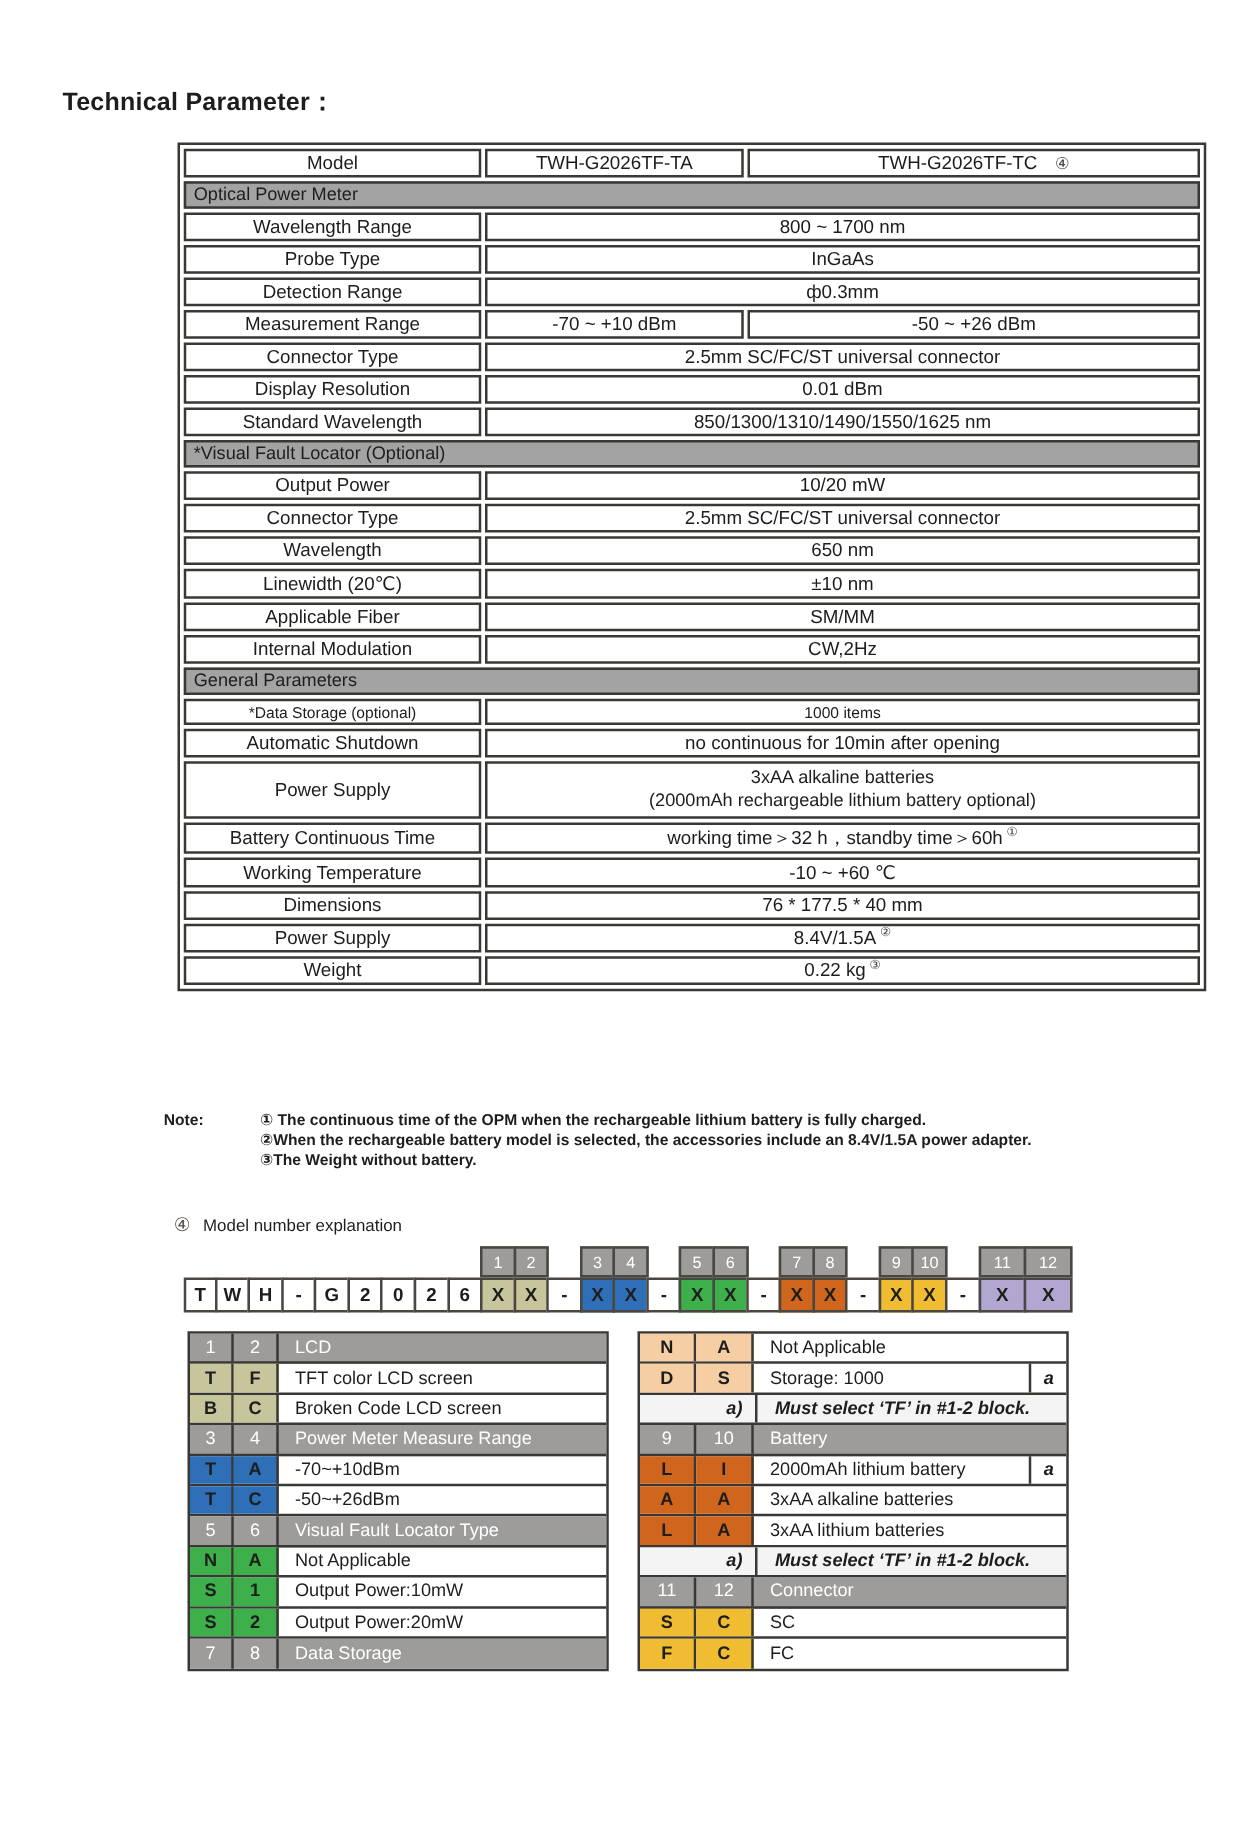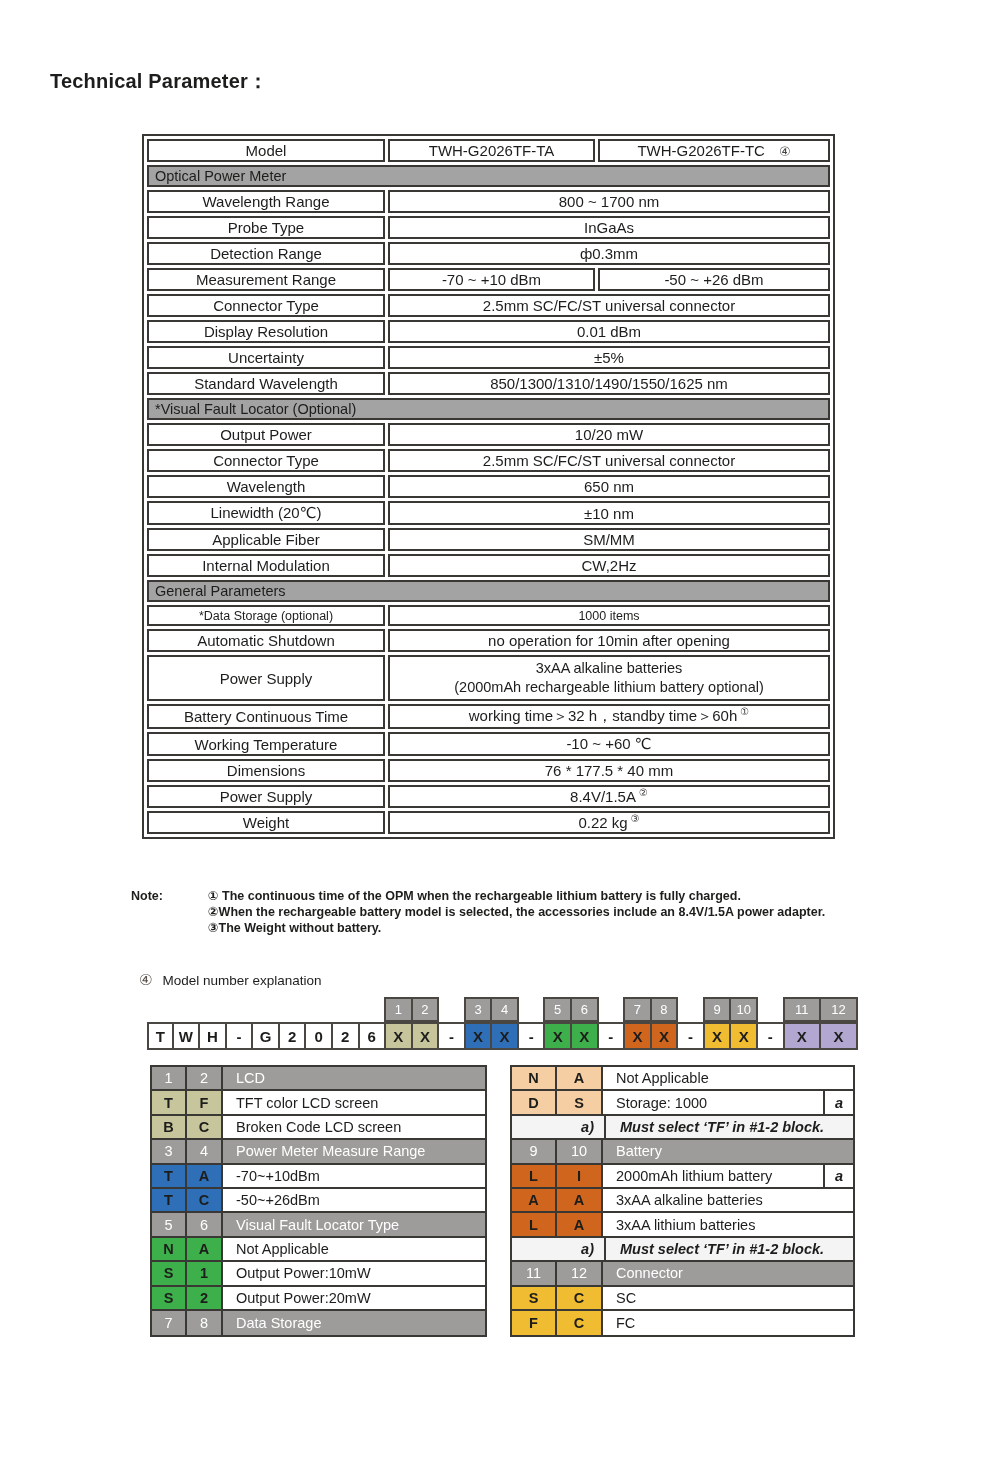--- a/index.html
+++ b/index.html
@@ -8,21 +8,21 @@
     width:1000px; height:1474px; position:relative;
     font-family:"Liberation Sans","DejaVu Sans",sans-serif;
     color:#1d1d1b;
   }
 
   
   .page-title { position:absolute; left:50px; top:68px; font-size:20px; font-weight:bold; letter-spacing:.2px; }
 
   
   table.spec {
-    position:absolute; left:142px; top:134px; width:693px;
+    position:absolute; left:142px; top:114px; width:823px;
     border:2px solid #3a3835; border-collapse:separate; border-spacing:3px;
     font-size:15px; table-layout:fixed;
   }
   table.spec td {
     border:2px solid #3a3835; text-align:center; vertical-align:middle;
     height:21px; padding:1px 4px; background:#fff; overflow:hidden; white-space:nowrap;
   }
   table.spec td.lbl { width:238px; }
   table.spec td.v1  { width:207px; }
   table.spec td.sec {
@@ -122,24 +122,20 @@
   </tr>
   <tr>
         <td class="lbl">Connector Type</td>
         <td colspan="2">2.5mm SC/FC/ST universal connector</td>
       </tr>
   <tr>
         <td class="lbl">Display Resolution</td>
         <td colspan="2">0.01 dBm</td>
       </tr>
   <tr>
-        <td class="lbl">Uncertainty</td>
-        <td colspan="2">±5%</td>
-      </tr>
-  <tr>
         <td class="lbl">Standard Wavelength</td>
         <td colspan="2">850/1300/1310/1490/1550/1625 nm</td>
       </tr>
   <tr>
         <td class="sec" colspan="3">*Visual Fault Locator (Optional)</td>
       </tr>
   <tr>
         <td class="lbl">Output Power</td>
         <td colspan="2">10/20 mW</td>
       </tr>
@@ -165,21 +161,21 @@
       </tr>
   <tr>
         <td class="sec ind2" colspan="3">General Parameters</td>
       </tr>
   <tr>
         <td class="lbl small">*Data Storage (optional)</td>
         <td colspan="2" class="small">1000 items</td>
       </tr>
   <tr>
         <td class="lbl">Automatic Shutdown</td>
-        <td colspan="2">no operation for 10min after opening</td>
+        <td colspan="2">no continuous for 10min after opening</td>
       </tr>
   <tr>
     <td class="lbl">Power Supply</td>
     <td colspan="2" class="twoline">
       <div>3xAA alkaline batteries</div>
       <div>(2000mAh rechargeable lithium battery optional)</div>
     </td>
   </tr>
   <tr>
     <td class="lbl">Battery Continuous Time</td>

